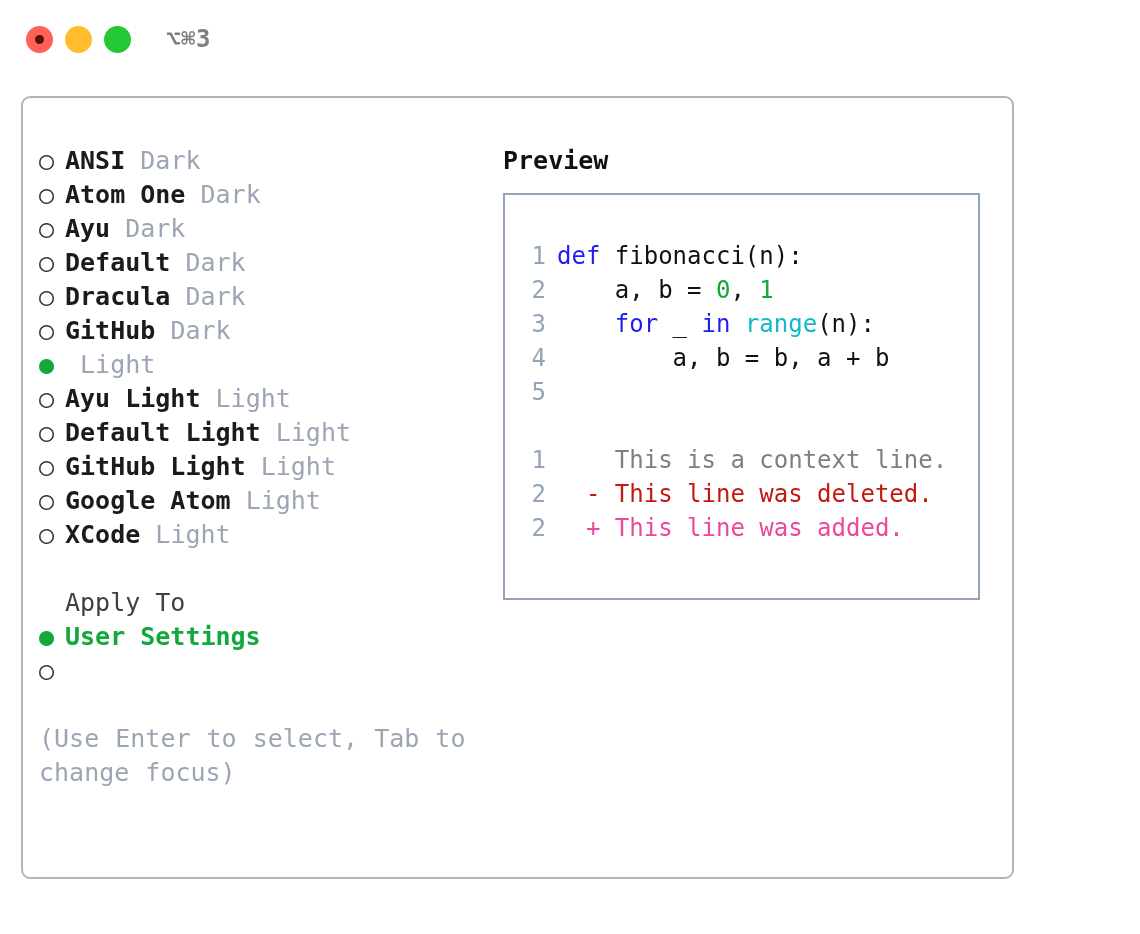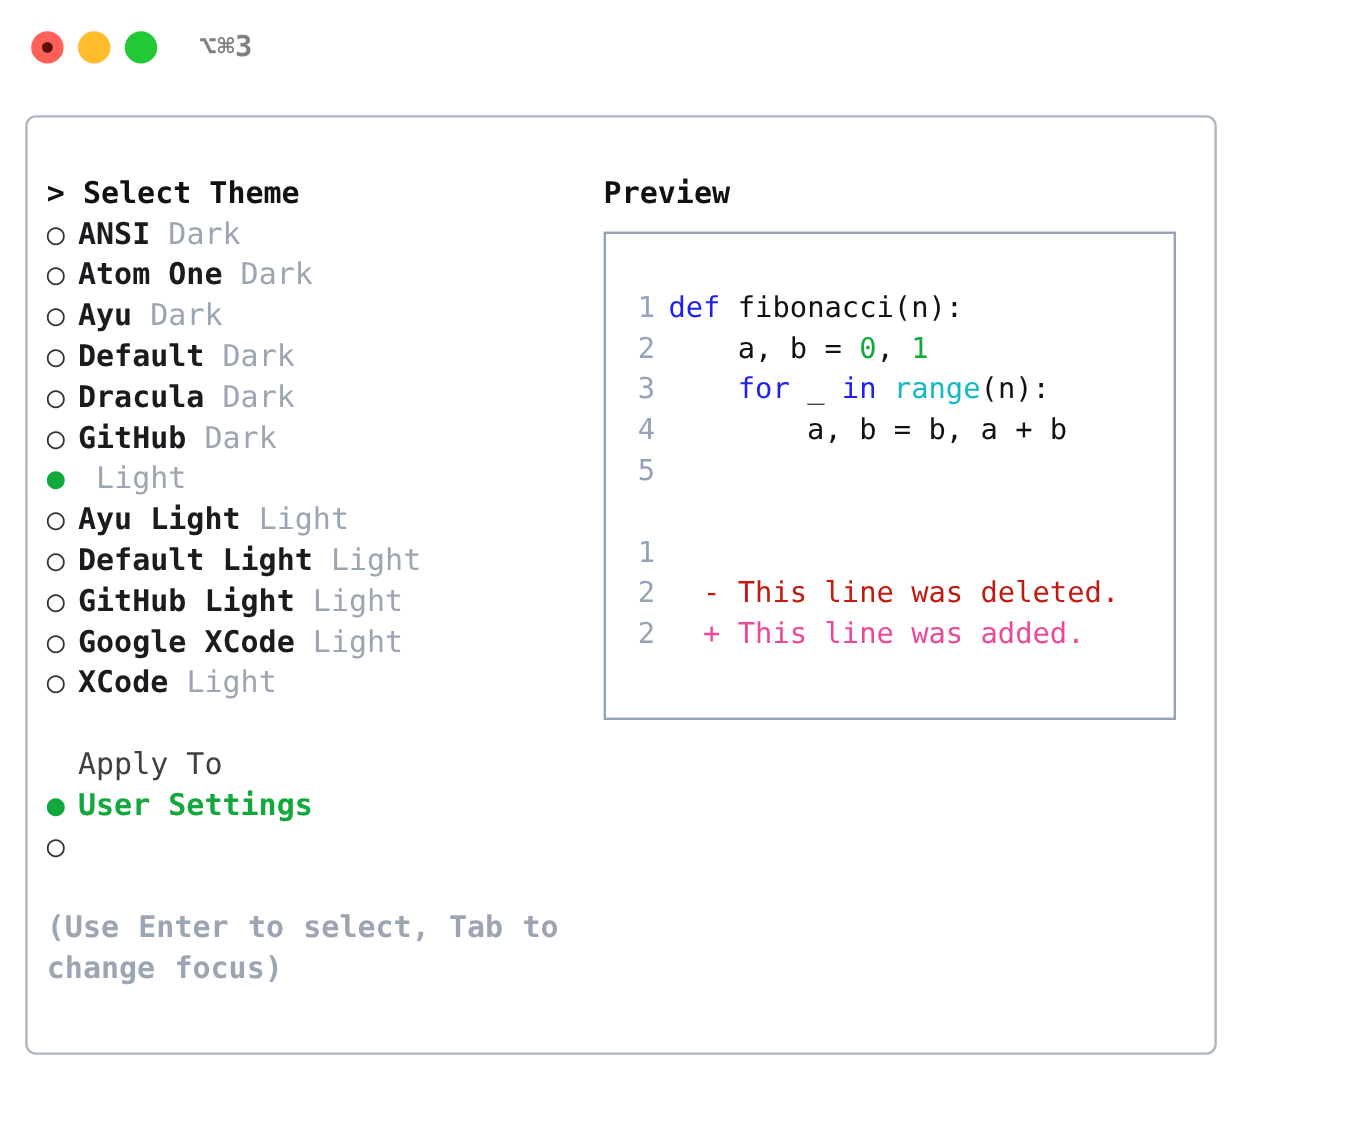--- a/index.html
+++ b/index.html
@@ -116,21 +116,20 @@
   }
 
   
   .hint {
     margin-top: 34px;
     font-size: 25px;
     line-height: 34px;
     color: #9BA5B4;
     width: 430px;
     word-spacing: 1px;
-    font-weight: bold;
   }
 
   
   .preview-panel {
     margin-top: 15px;
     width: 477px;
     height: 407px;
     border: 2px solid #94A3B8;
     background: #ffffff;
     padding: 44px 0 0 18px;
@@ -179,34 +178,33 @@
     </div>
     <span class="shortcut">⌥⌘3</span>
   </div>
 
   <div class="window">
     <div class="window-inner">
       <div class="cols">
 
         <div class="col-left">
 
-          <div class="pane-title">&gt; Select Theme</div>
 
           <div class="opt-list" id="theme-list">
               <div class="opt-row"><span class="bullet">○</span><span class="opt-name">ANSI</span><span> </span><span class="opt-tag">Dark</span></div>
               <div class="opt-row"><span class="bullet">○</span><span class="opt-name">Atom One</span><span> </span><span class="opt-tag">Dark</span></div>
               <div class="opt-row"><span class="bullet">○</span><span class="opt-name">Ayu</span><span> </span><span class="opt-tag">Dark</span></div>
               <div class="opt-row"><span class="bullet">○</span><span class="opt-name">Default</span><span> </span><span class="opt-tag">Dark</span></div>
               <div class="opt-row"><span class="bullet">○</span><span class="opt-name">Dracula</span><span> </span><span class="opt-tag">Dark</span></div>
               <div class="opt-row"><span class="bullet">○</span><span class="opt-name">GitHub</span><span> </span><span class="opt-tag">Dark</span></div>
               <div class="opt-row"><span class="bullet on">●</span><span> </span><span class="opt-tag">Light</span></div>
               <div class="opt-row"><span class="bullet">○</span><span class="opt-name">Ayu Light</span><span> </span><span class="opt-tag">Light</span></div>
               <div class="opt-row"><span class="bullet">○</span><span class="opt-name">Default Light</span><span> </span><span class="opt-tag">Light</span></div>
               <div class="opt-row"><span class="bullet">○</span><span class="opt-name">GitHub Light</span><span> </span><span class="opt-tag">Light</span></div>
-              <div class="opt-row"><span class="bullet">○</span><span class="opt-name">Google XCode</span><span> </span><span class="opt-tag">Light</span></div>
+              <div class="opt-row"><span class="bullet">○</span><span class="opt-name">Google Atom</span><span> </span><span class="opt-tag">Light</span></div>
               <div class="opt-row"><span class="bullet">○</span><span class="opt-name">XCode</span><span> </span><span class="opt-tag">Light</span></div>
             </div>
 
           <div class="spacer-row"></div>
 
           <div class="group-label">Apply To</div>
 
           <div class="opt-list" id="apply-list">
               <div class="opt-row"><span class="bullet on">●</span><span class="opt-name sel">User Settings</span></div>
               <div class="opt-row"><span class="bullet">○</span></div>
@@ -222,21 +220,21 @@
           <div class="preview-panel">
             <div id="code-block">
                 <div class="code-line"><span class="lineno">1</span><span class="code-text"><span class="tok-kw">def</span><span class="tok-punc"> </span><span class="tok-id">fibonacci</span><span class="tok-punc">(n):</span></span></div>
                 <div class="code-line"><span class="lineno">2</span><span class="code-text"><span class="tok-id">    a, b = </span><span class="tok-num">0</span><span class="tok-punc">, </span><span class="tok-num">1</span></span></div>
                 <div class="code-line"><span class="lineno">3</span><span class="code-text"><span class="tok-punc">    </span><span class="tok-kw">for</span><span class="tok-id"> _ </span><span class="tok-kw">in</span><span class="tok-punc"> </span><span class="tok-fn">range</span><span class="tok-punc">(n):</span></span></div>
                 <div class="code-line"><span class="lineno">4</span><span class="code-text"><span class="tok-id">        a, b = b, a + b</span></span></div>
                 <div class="code-line"><span class="lineno">5</span></div>
               </div>
             <div class="blank-line"></div>
             <div id="diff-block">
-                <div class="code-line"><span class="lineno">1</span><span class="code-text diff-ctx"><span>    </span></span></div>
+                <div class="code-line"><span class="lineno">1</span><span class="code-text diff-ctx"><span>    </span><span>This is a context line.</span></span></div>
                 <div class="code-line"><span class="lineno">2</span><span class="code-text diff-del"><span>  - </span><span>This line was deleted.</span></span></div>
                 <div class="code-line"><span class="lineno">2</span><span class="code-text diff-add"><span>  + </span><span>This line was added.</span></span></div>
               </div>
           </div>
         </div>
 
       </div>
     </div>
   </div>
 </div>

